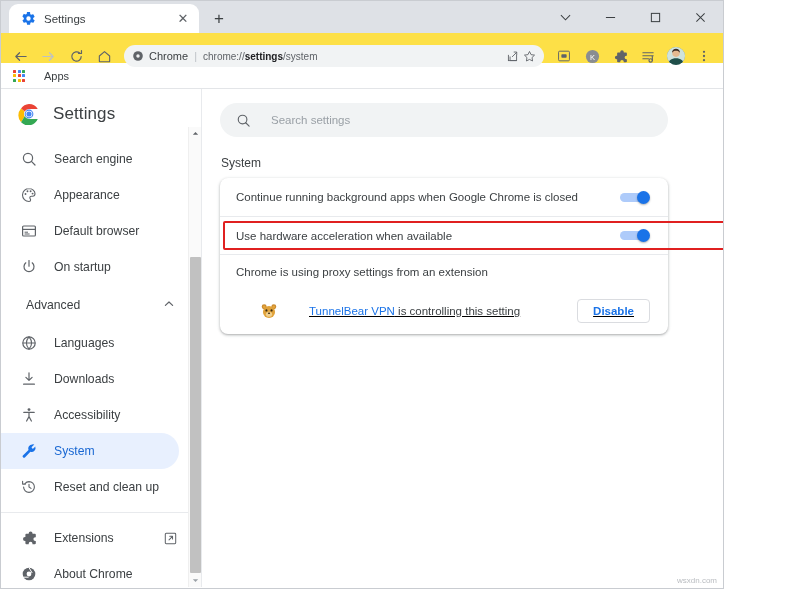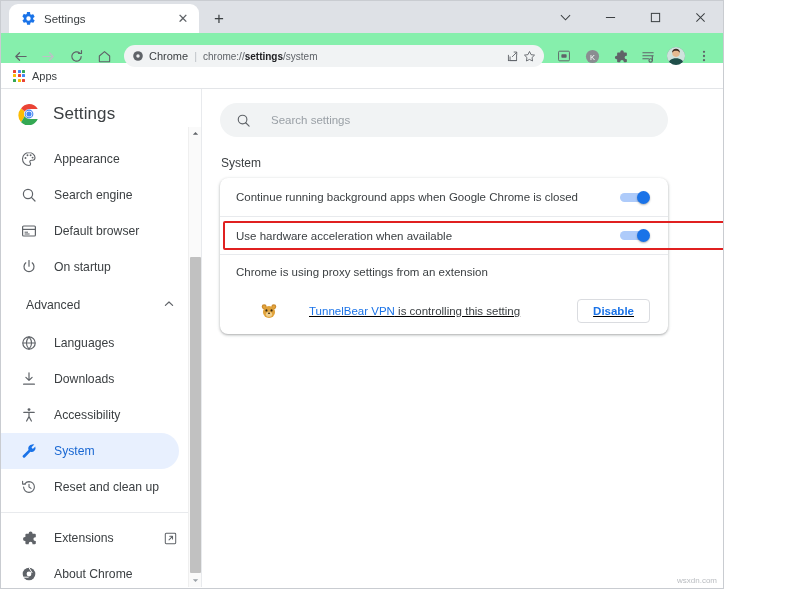--- a/index.html
+++ b/index.html
@@ -61,21 +61,21 @@
   }
   .wc {
     width: 45px; height: 32px;
     display: flex; align-items: center; justify-content: center;
     color: #3c4043;
   }
 
   
   .toolbar {
     height: 30px;
-    background: #86efac;
+    background: #fde047;
     display: flex; align-items: center;
     padding: 16px 6px 0 6px;
     gap: 2px;
   }
   .tbtn {
     width: 26px; height: 26px;
     display: flex; align-items: center; justify-content: center;
     border-radius: 50%;
     flex: 0 0 26px;
     color: #5f6368;
@@ -110,21 +110,21 @@
     overflow: hidden; flex: 0 0 18px;
     display:block;
   }
 
   
   .bookmarks {
     height: 26px;
     background: #ffffff;
     display: flex; align-items: center;
     padding-left: 12px;
-    gap: 7px;
+    gap: 19px;
     border-bottom: 1px solid #e3e5e8;
   }
   .apps-grid {
     width: 12px; height: 12px;
     display: grid; grid-template-columns: repeat(3,3px);
     grid-template-rows: repeat(3,3px); gap: 1.5px;
     flex: 0 0 12px;
   }
   .apps-grid i { display:block; width:3px; height:3px; border-radius:0.5px; }
   .bm-label { font-size: 11px; color: #3c4043; }
@@ -436,38 +436,38 @@
           <circle cx="24" cy="24" r="7.2" fill="#fff"></circle>
           <circle cx="24" cy="24" r="5.6" fill="#4285f4"></circle>
         </svg>
         <span class="brand-text">Settings</span>
       </div>
 
       <div class="nav">
         <div class="nav-item">
           <span class="nav-ico">
             <svg width="16" height="16" viewBox="0 0 16 16">
+                <circle cx="7" cy="7" r="4.6" fill="none" stroke="currentColor" stroke-width="1.2"></circle>
+                <path d="M10.4 10.4L14 14" stroke="currentColor" stroke-width="1.2" stroke-linecap="round"></path>
+              </svg>
+          </span>
+          <span class="nav-label">Search engine</span>
+        </div>
+
+        <div class="nav-item">
+          <span class="nav-ico">
+            <svg width="16" height="16" viewBox="0 0 16 16">
                 <path d="M8 1.5C4.4 1.5 1.5 4.4 1.5 8s2.9 6.5 6.5 6.5c.9 0 1.6-.7 1.6-1.6 0-.4-.2-.8-.4-1.1-.2-.3-.4-.6-.4-1 0-.9.7-1.6 1.6-1.6h1.1c1.4 0 2.5-1.1 2.5-2.5C14 4.1 11.3 1.5 8 1.5z" fill="none" stroke="currentColor" stroke-width="1.1"></path>
                 <circle cx="4.5" cy="7" r="0.95" fill="currentColor"></circle>
                 <circle cx="6.5" cy="4.3" r="0.95" fill="currentColor"></circle>
                 <circle cx="9.6" cy="4.3" r="0.95" fill="currentColor"></circle>
                 <circle cx="11.6" cy="6.6" r="0.95" fill="currentColor"></circle>
               </svg>
           </span>
           <span class="nav-label">Appearance</span>
-        </div>
-
-        <div class="nav-item">
-          <span class="nav-ico">
-            <svg width="16" height="16" viewBox="0 0 16 16">
-                <circle cx="7" cy="7" r="4.6" fill="none" stroke="currentColor" stroke-width="1.2"></circle>
-                <path d="M10.4 10.4L14 14" stroke="currentColor" stroke-width="1.2" stroke-linecap="round"></path>
-              </svg>
-          </span>
-          <span class="nav-label">Search engine</span>
         </div>
 
         <div class="nav-item">
           <span class="nav-ico">
             <svg width="16" height="16" viewBox="0 0 16 16">
                 <rect x="1.6" y="3" width="12.8" height="10" rx="1.1" fill="none" stroke="currentColor" stroke-width="1.2"></rect>
                 <path d="M1.6 6.4h12.8" stroke="currentColor" stroke-width="1.2"></path>
                 <path d="M3.6 9.2h3.4M3.6 11h5" stroke="currentColor" stroke-width="1"></path>
               </svg>
           </span>

